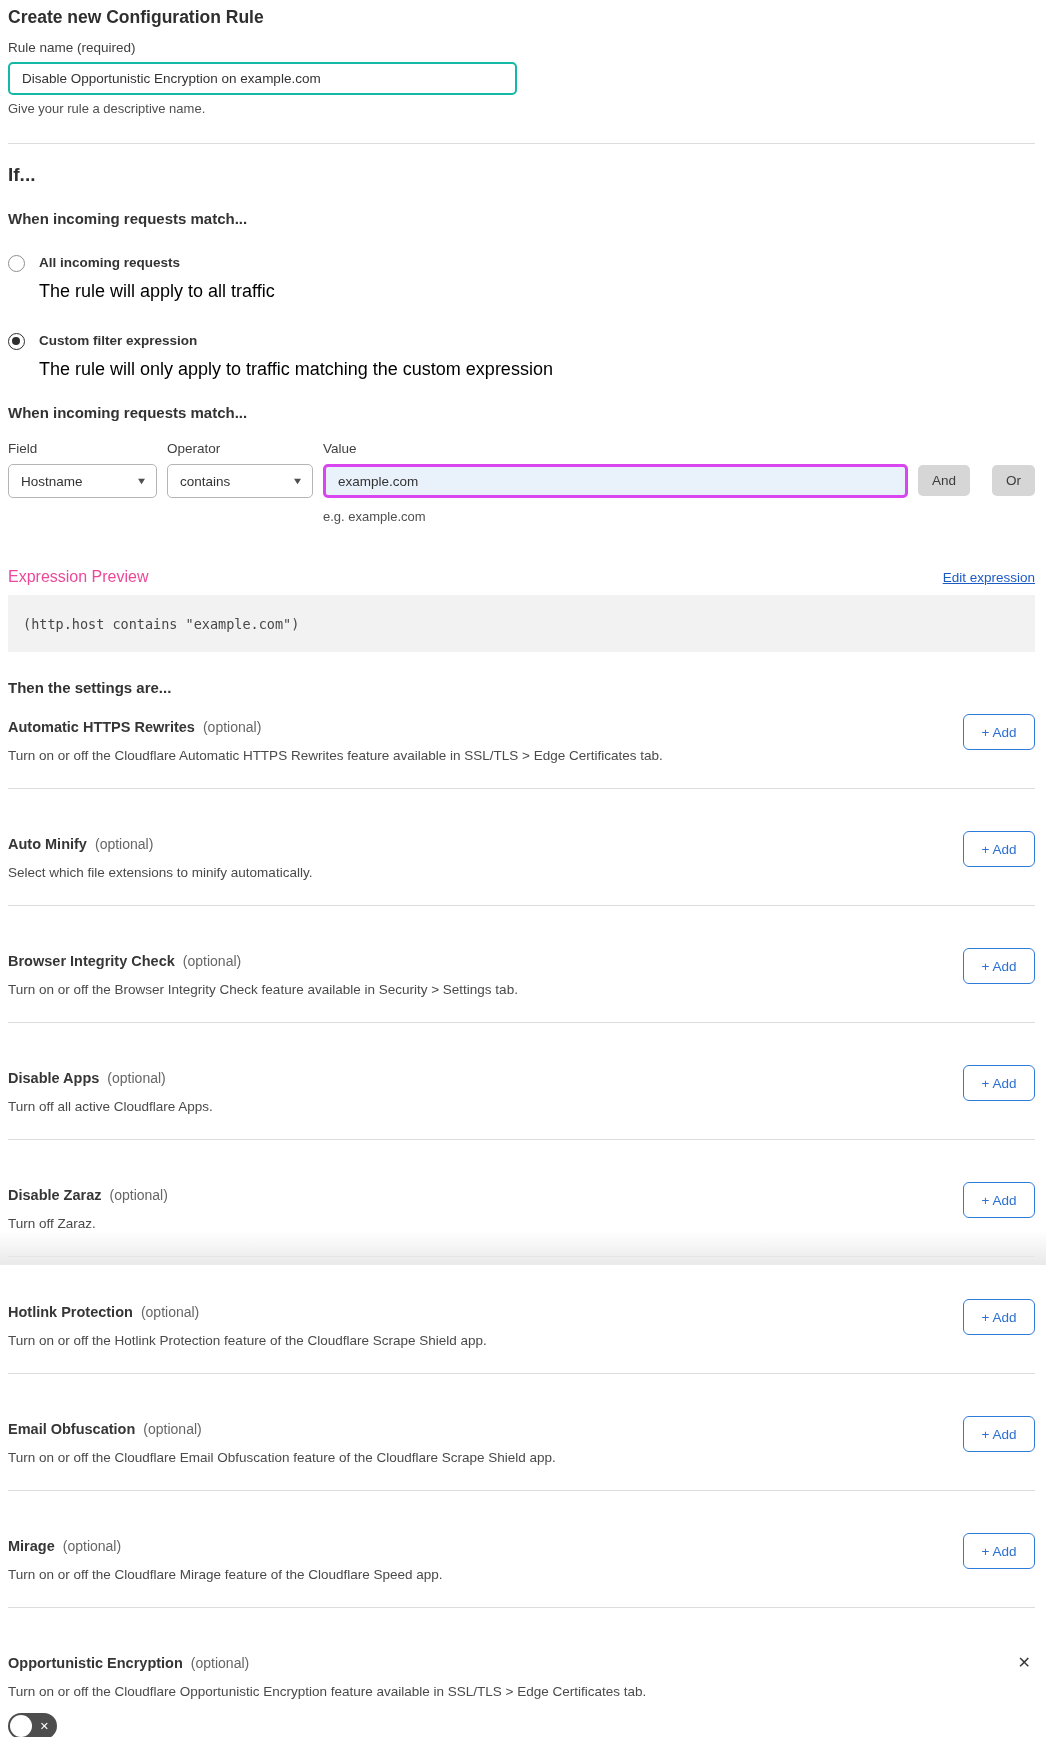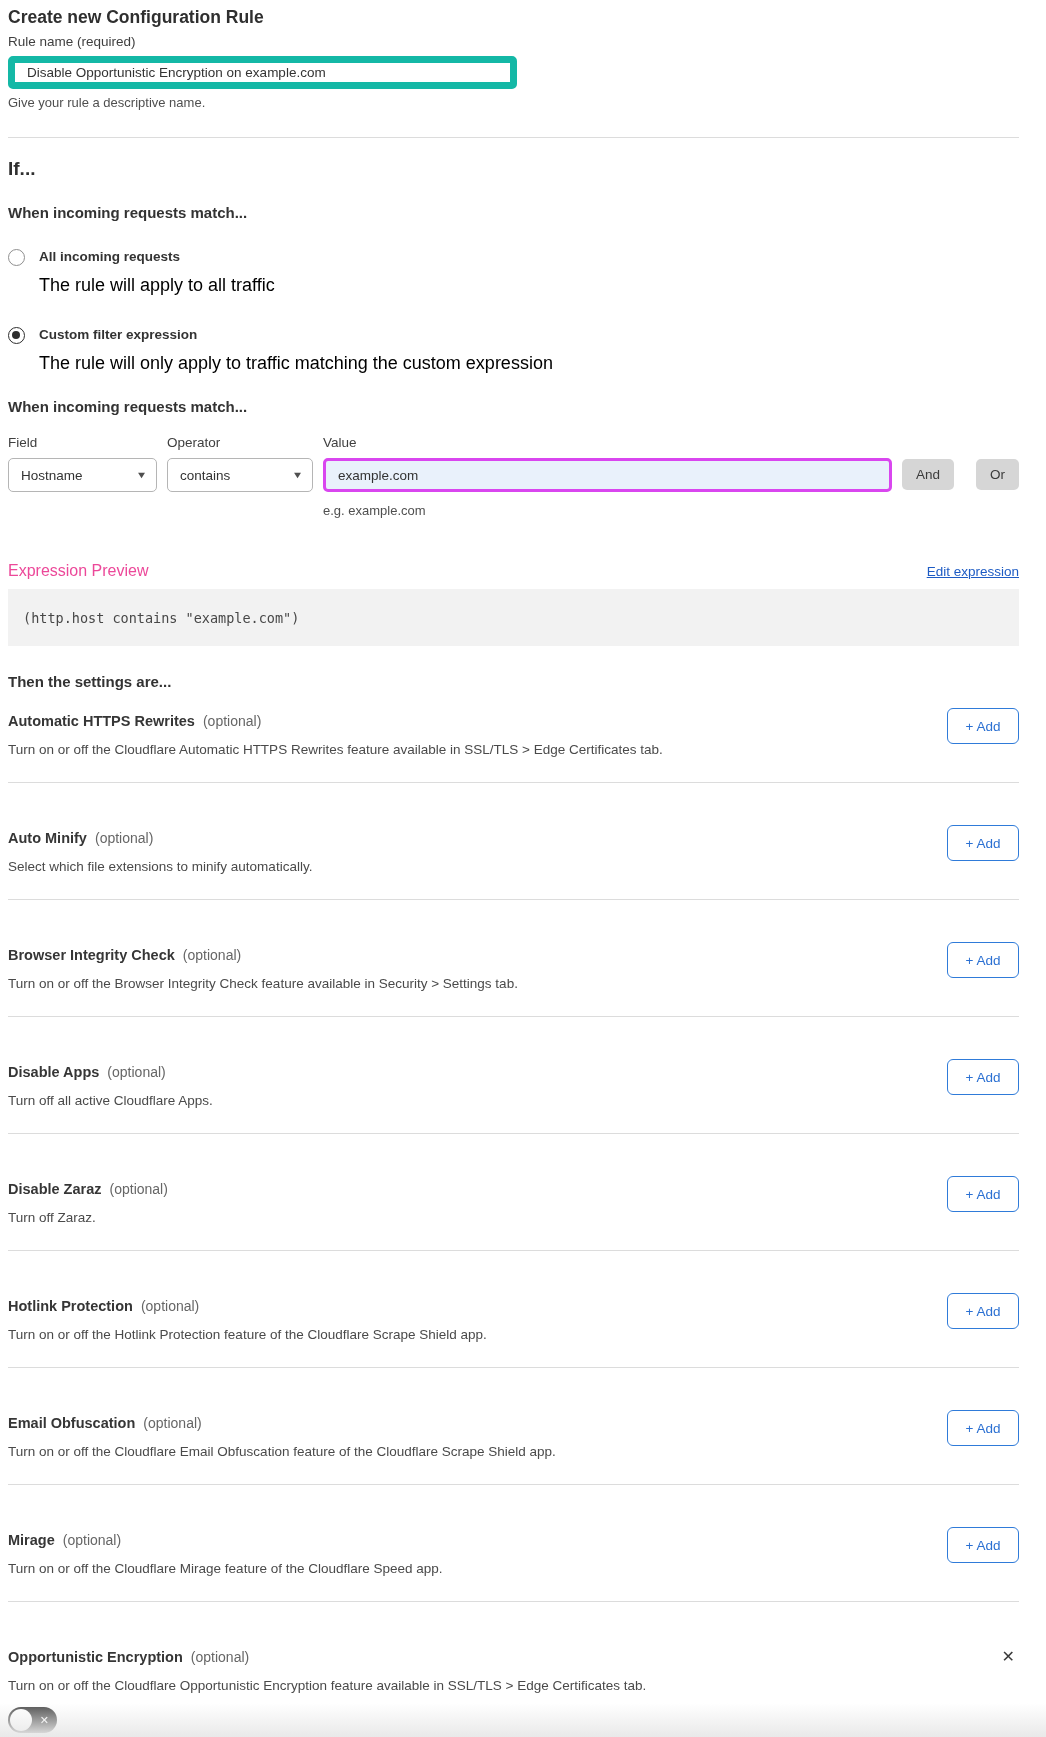--- a/index.html
+++ b/index.html
@@ -1,24 +1,24 @@
 <!DOCTYPE html>
 <html><head>
 <meta charset="utf-8">
 <style>
   * { margin:0; padding:0; box-sizing:border-box; }
   html,body { width:1046px; height:1737px; overflow:hidden; background:#fff;
     font-family:"Liberation Sans", sans-serif; color:#363636; }
-  .page { position:relative; width:1046px; height:1737px; padding:0 27px 0 8px; }
+  .page { position:relative; width:1046px; height:1265px; padding:0 11px 0 8px; }
 
   h1.page-title { padding-top:7px; font-size:17.5px; font-weight:700; color:#2f2f2f; }
 
-  .field-label { margin-top:6px; font-size:13.5px; color:#3f3f3f; }
+  .field-label { margin-top:12px; font-size:13.5px; color:#3f3f3f; }
   .rule-name-input { margin-top:7px; display:block; width:509px; height:33px;
-    border:7px solid #14b8a6; border-radius:5px; padding:0 12px; font-size:13.5px;
+    border:2px solid #14b8a6; border-radius:5px; padding:0 12px; font-size:13.5px;
     color:#333; outline:none; font-family:"Liberation Sans", sans-serif; background:#fff; }
   .helper { margin-top:6px; font-size:13px; color:#4f4f4f; }
 
   hr.divider { margin-top:27px; border:none; border-top:1px solid #dcdcdc; }
 
   h2.if-heading { margin-top:20px; font-size:19px; font-weight:700; color:#2f2f2f; }
   h3.sub-heading { margin-top:24px; font-size:15px; font-weight:700; color:#333; }
 
   .radio-group { margin-top:28px; }
   .radio-option { display:flex; align-items:flex-start; cursor:pointer; }

